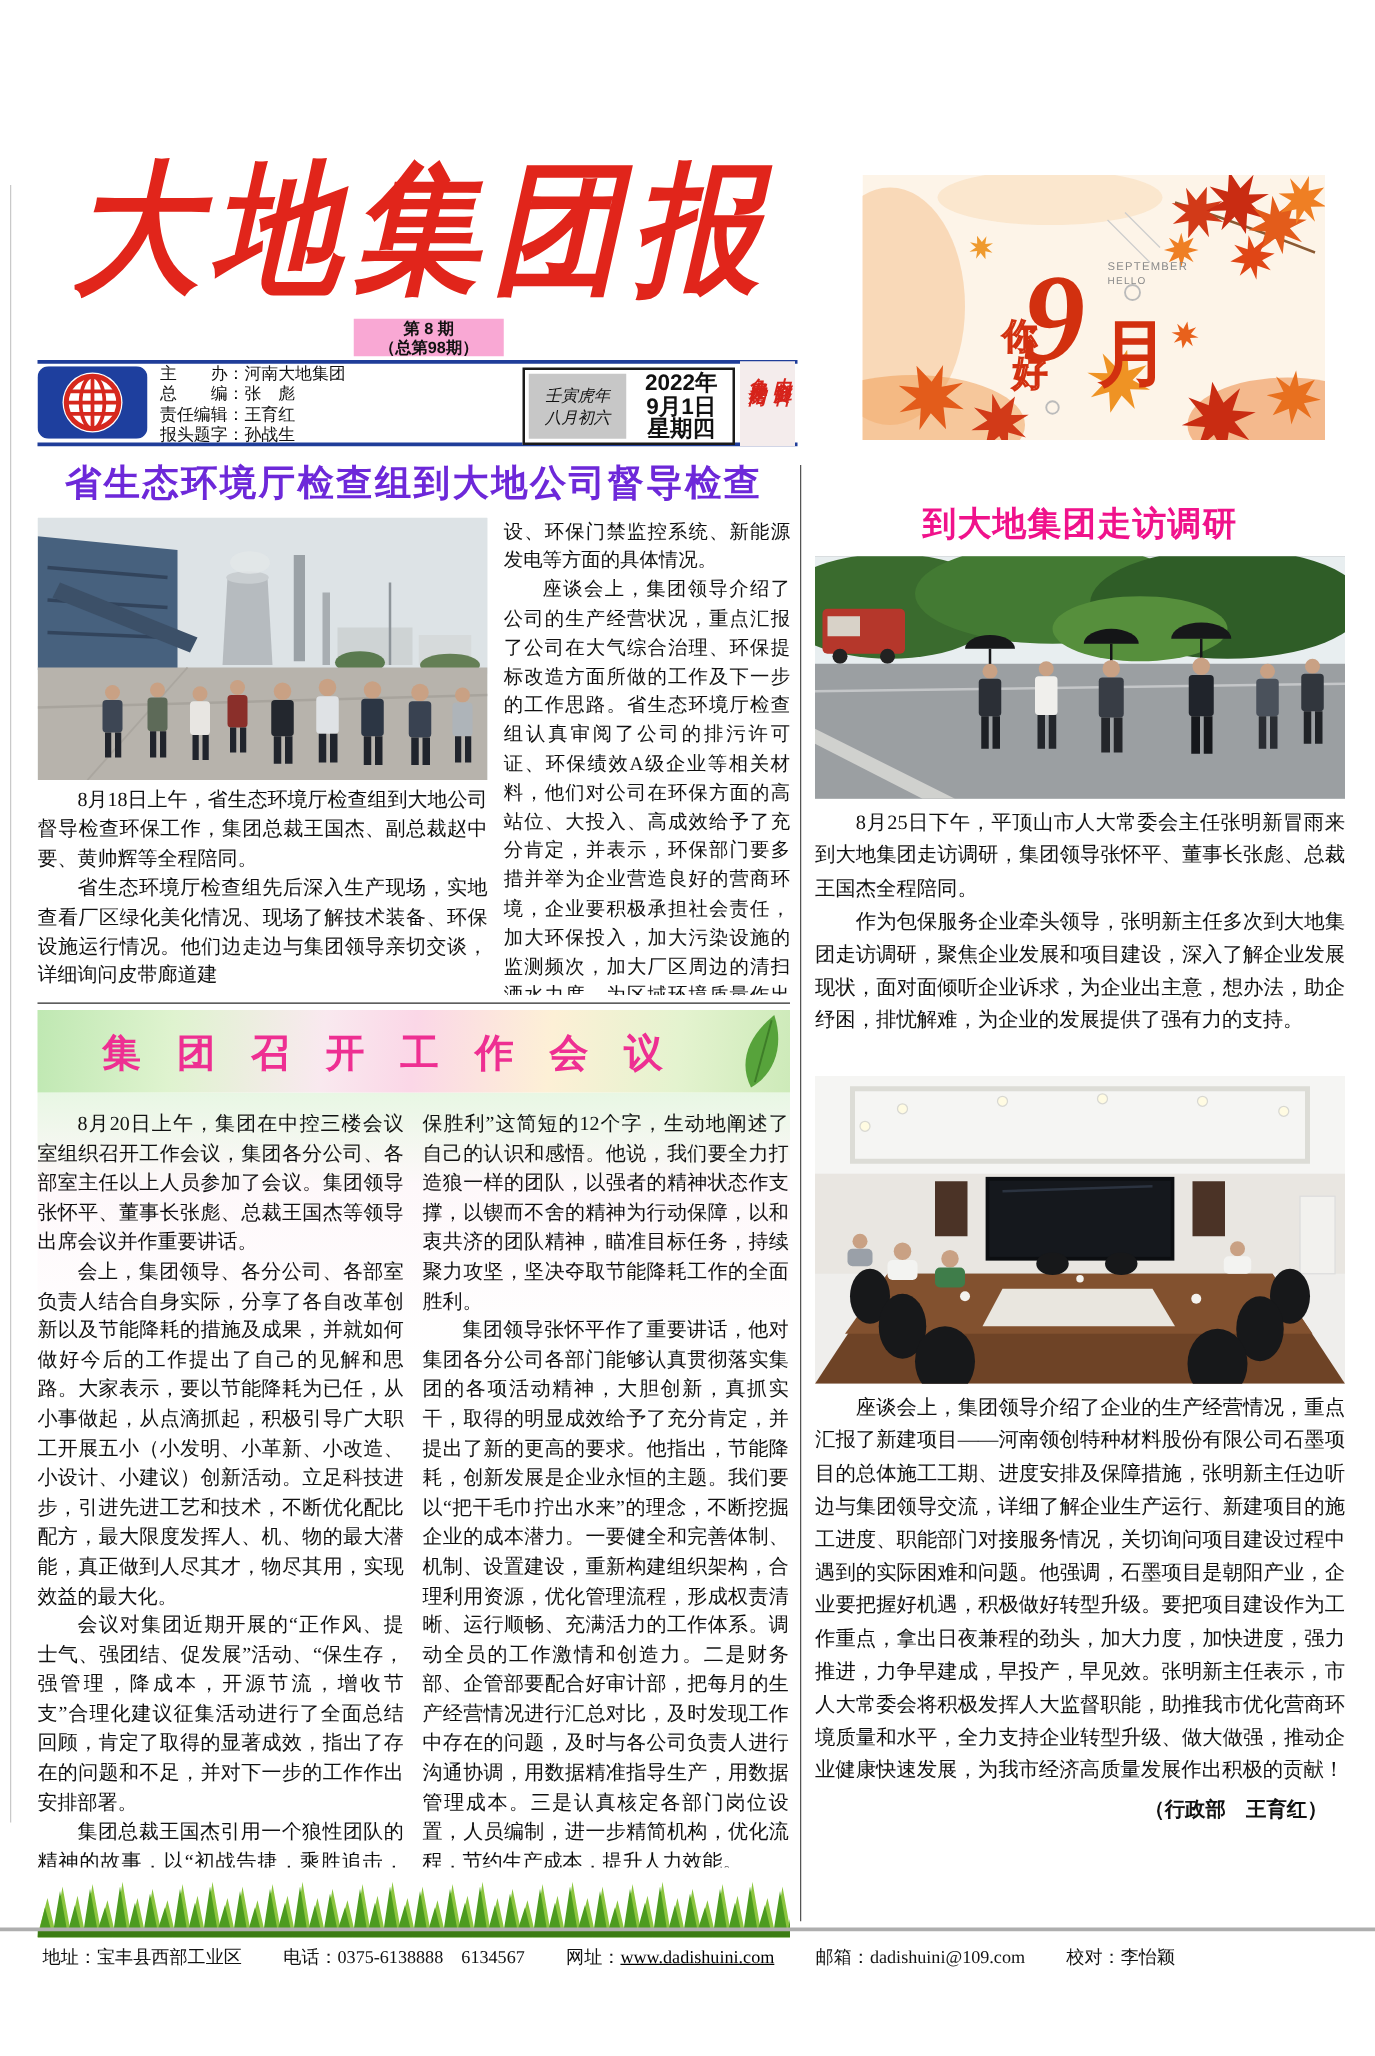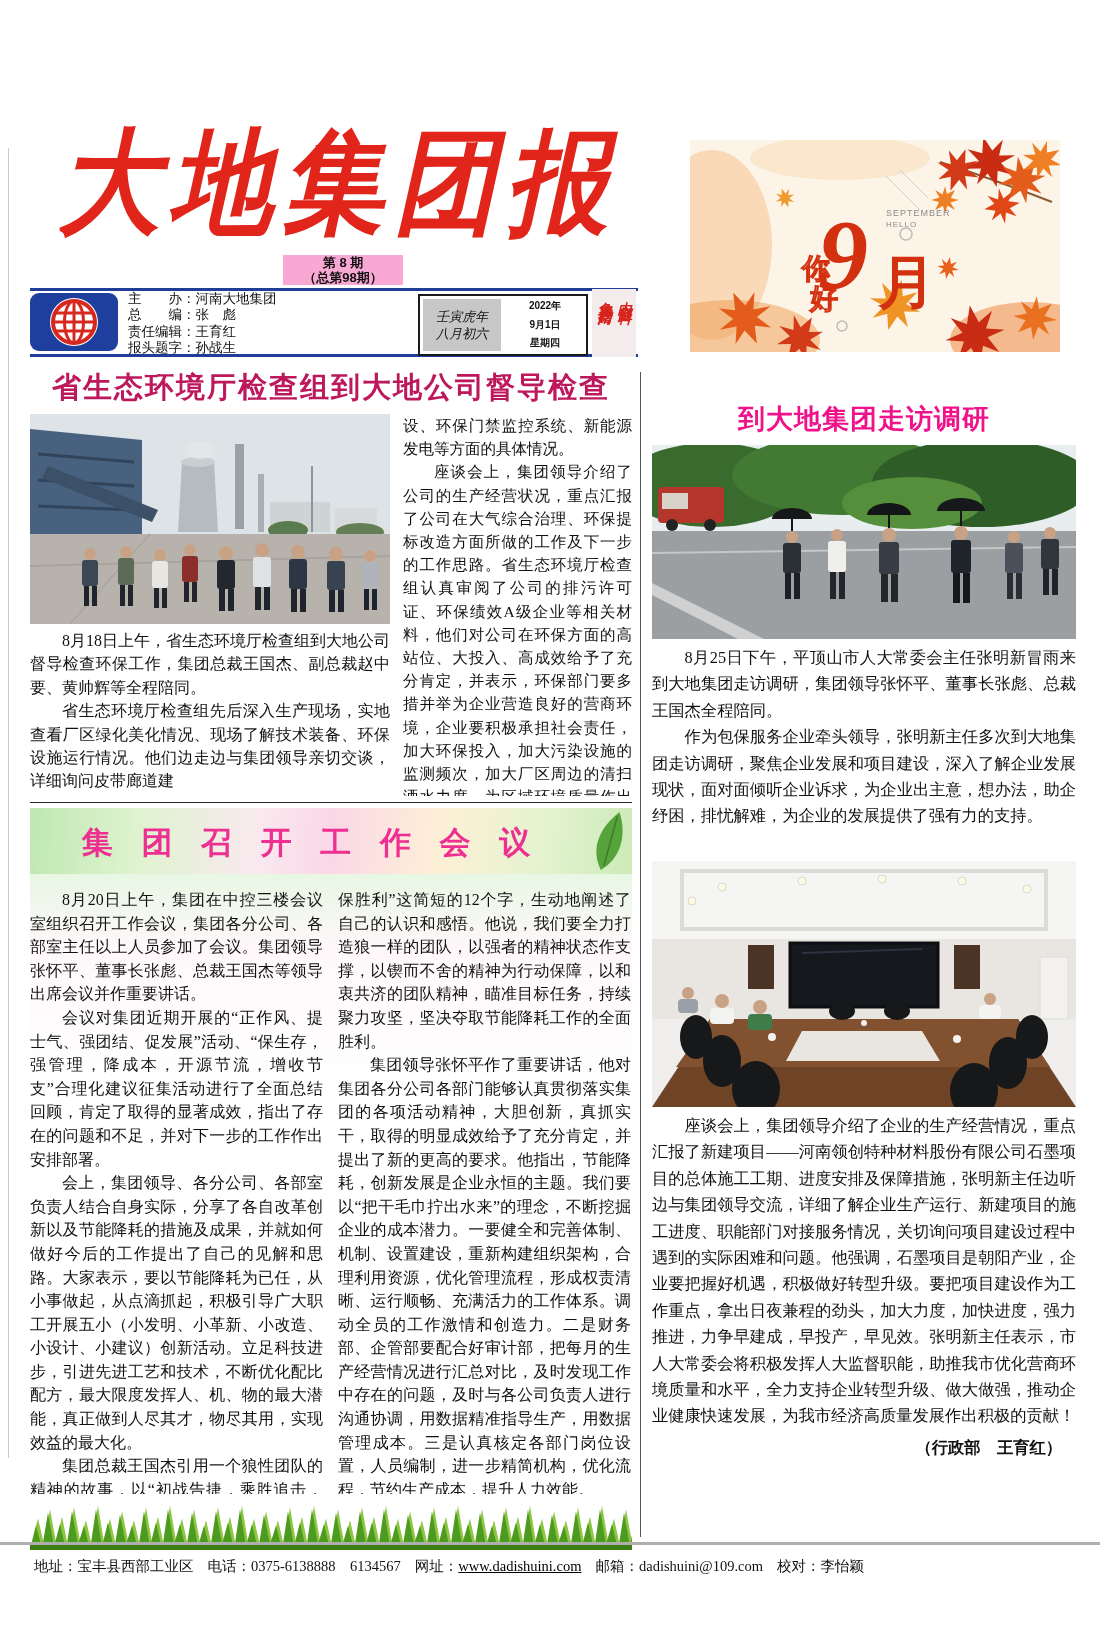--- a/index.html
+++ b/index.html
@@ -17,31 +17,31 @@
   .rule-blue{position:absolute;background:#1f3d99;}
   .r1{left:30px;top:288px;width:608px;height:3px;}
   .r2{left:30px;top:354px;width:608px;height:3px;}
   .logo{position:absolute;left:30px;top:293px;width:88px;height:58px;}
   .pubinfo{position:absolute;left:128px;top:291px;width:175px;font-size:13.5px;line-height:16.3px;}
   .pubinfo .lab{letter-spacing:0;}
   .datebox{position:absolute;left:418px;top:294px;width:166px;height:58px;border:2px solid #1a1a1a;display:flex;background:#fff;}
   .datebox .lunar{width:78px;margin:3px;background:#c7c7c7;display:flex;flex-direction:column;align-items:center;justify-content:center;
     font-size:13px;font-style:italic;line-height:17px;}
   .datebox .greg{flex:1;display:flex;flex-direction:column;align-items:center;justify-content:center;
-    font-weight:bold;font-size:10px;line-height:18.5px;font-family:"Liberation Sans","DejaVu Sans",sans-serif;}
+    font-weight:bold;font-size:18px;line-height:18.5px;font-family:"Liberation Sans","DejaVu Sans",sans-serif;}
   .freeblock{position:absolute;left:592px;top:289px;height:64px;display:flex;gap:4px;padding:2px 4px;background:#f4ecec;}
   .freeblock div{writing-mode:vertical-rl;font-weight:800;font-style:italic;color:#d6231b;font-size:14px;letter-spacing:3px;line-height:16px;}
   .septimg{position:absolute;left:690px;top:140px;width:370px;height:212px;}
 
   
   .vrule{position:absolute;left:640px;top:372px;width:1px;height:1165px;background:#555;}
   .leftcol{position:absolute;left:30px;top:368px;width:602px;}
   .rightcol{position:absolute;left:652px;top:368px;width:424px;}
 
-  h1.a1t{margin:0;text-align:center;color:#be185d;font-family:"Liberation Sans","DejaVu Sans",sans-serif;
+  h1.a1t{margin:0;text-align:center;color:#6d28d9;font-family:"Liberation Sans","DejaVu Sans",sans-serif;
     font-size:29px;font-weight:bold;letter-spacing:2px;line-height:38px;}
   .a1cols{display:flex;gap:13px;height:382px;overflow:hidden;margin-top:8px;}
   .a1L{width:360px;font-size:16px;line-height:23.4px;}
   .a1R{flex:1;font-size:15.5px;line-height:23.2px;}
   .photo1{width:360px;height:210px;display:block;margin-bottom:5px;}
   .para{margin:0;text-indent:2em;text-align:justify;}
   .noind{text-indent:0;}
   .byline{text-align:right;font-weight:bold;margin-top:3px;padding-right:8px;}
 
   .adivider{border:none;border-top:1px solid #2a2a2a;margin:6px 0 0 0;}
@@ -60,21 +60,21 @@
   h2.a3t{margin:0;text-align:center;color:#f0128b;font-family:"Liberation Sans","DejaVu Sans",sans-serif;
     font-size:27px;font-weight:bold;letter-spacing:1px;line-height:34px;}
   .photo3{width:424px;height:194px;display:block;margin-top:9px;}
   .a3top{height:214px;overflow:hidden;margin-top:6px;font-size:16.3px;line-height:26.4px;}
   .photo4{width:424px;height:246px;display:block;margin-top:2px;}
   .a3bot{height:378px;overflow:hidden;margin-top:6px;font-size:16.3px;line-height:26.4px;}
   .a3bot .byline{padding-right:14px;margin-top:5px;}
 
   
   .footrule{position:absolute;left:0;top:1542px;width:1100px;height:3px;background:#aeaeae;}
-  .footrow{position:absolute;left:34px;top:1556px;width:1046px;display:flex;gap:14px;white-space:nowrap;
+  .footrow{position:absolute;left:34px;top:1556px;width:1046px;display:flex;gap:33px;white-space:nowrap;
     font-size:14.5px;line-height:20px;}
   .footrow a{color:#000000;text-decoration:underline;}
 </style>
 </head>
 <body>
 
 <div class="page">
   <div class="edge-line"></div>
 
   <div class="brand">大地集团报</div>
@@ -240,22 +240,22 @@
       <div class="a2banner">
         <h2>集 团 召 开 工 作 会 议</h2>
         <svg class="a2leaf" viewBox="0 0 40 60">
           <path d="M32,2 C12,18 4,38 14,58 C32,48 40,26 32,2 Z" fill="#57a33b"></path>
           <line x1="30" y1="6" x2="17" y2="54" stroke="#3e7d28" stroke-width="1.5"></line>
         </svg>
       </div>
       <div class="a2body">
         <div class="a2c">
           <p class="para">8月20日上午，集团在中控三楼会议室组织召开工作会议，集团各分公司、各部室主任以上人员参加了会议。集团领导张怀平、董事长张彪、总裁王国杰等领导出席会议并作重要讲话。</p>
+          <p class="para">会上，集团领导、各分公司、各部室负责人结合自身实际，分享了各自改革创新以及节能降耗的措施及成果，并就如何做好今后的工作提出了自己的见解和思路。大家表示，要以节能降耗为已任，从小事做起，从点滴抓起，积极引导广大职工开展五小（小发明、小革新、小改造、小设计、小建议）创新活动。立足科技进步，引进先进工艺和技术，不断优化配比配方，最大限度发挥人、机、物的最大潜能，真正做到人尽其才，物尽其用，实现效益的最大化。</p>
           <p class="para">会议对集团近期开展的“正作风、提士气、强团结、促发展”活动、“保生存，强管理，降成本，开源节流，增收节支”合理化建议征集活动进行了全面总结回顾，肯定了取得的显著成效，指出了存在的问题和不足，并对下一步的工作作出安排部署。</p>
-          <p class="para">会上，集团领导、各分公司、各部室负责人结合自身实际，分享了各自改革创新以及节能降耗的措施及成果，并就如何做好今后的工作提出了自己的见解和思路。大家表示，要以节能降耗为已任，从小事做起，从点滴抓起，积极引导广大职工开展五小（小发明、小革新、小改造、小设计、小建议）创新活动。立足科技进步，引进先进工艺和技术，不断优化配比配方，最大限度发挥人、机、物的最大潜能，真正做到人尽其才，物尽其用，实现效益的最大化。</p>
           <p class="para">集团总裁王国杰引用一个狼性团队的精神的故事，以“初战告捷，乘胜追击，确</p>
         </div>
         <div class="a2c">
           <p class="para noind">保胜利”这简短的12个字，生动地阐述了自己的认识和感悟。他说，我们要全力打造狼一样的团队，以强者的精神状态作支撑，以锲而不舍的精神为行动保障，以和衷共济的团队精神，瞄准目标任务，持续聚力攻坚，坚决夺取节能降耗工作的全面胜利。</p>
           <p class="para">集团领导张怀平作了重要讲话，他对集团各分公司各部门能够认真贯彻落实集团的各项活动精神，大胆创新，真抓实干，取得的明显成效给予了充分肯定，并提出了新的更高的要求。他指出，节能降耗，创新发展是企业永恒的主题。我们要以“把干毛巾拧出水来”的理念，不断挖掘企业的成本潜力。一要健全和完善体制、机制、设置建设，重新构建组织架构，合理利用资源，优化管理流程，形成权责清晰、运行顺畅、充满活力的工作体系。调动全员的工作激情和创造力。二是财务部、企管部要配合好审计部，把每月的生产经营情况进行汇总对比，及时发现工作中存在的问题，及时与各公司负责人进行沟通协调，用数据精准指导生产，用数据管理成本。三是认真核定各部门岗位设置，人员编制，进一步精简机构，优化流程，节约生产成本，提升人力效能。</p>
 
         </div>
       </div>
       <svg class="grass" viewBox="0 0 602 56" preserveAspectRatio="none">
         <polygon fill="#8cc63f" points="0,54 8,22 14,50 20,12 26,48 32,20 38,52 44,10 50,46 56,24 62,52 68,8 74,48 80,22 86,52 92,14 98,46 104,24 110,52 116,10 122,48 128,20 134,52 140,8 146,46 152,22 158,52 164,12 170,48 176,24 182,52 188,10 194,46 200,20 206,52 212,8 218,48 224,22 230,52 236,14 242,46 248,24 254,52 260,10 266,48 272,20 278,52 284,8 290,46 296,22 302,52 308,12 314,48 320,24 326,52 332,10 338,46 344,20 350,52 356,8 362,48 368,22 374,52 380,14 386,46 392,24 398,52 404,10 410,48 416,20 422,52 428,8 434,46 440,22 446,52 452,12 458,48 464,24 470,52 476,10 482,46 488,20 494,52 500,8 506,48 512,22 518,52 524,14 530,46 536,24 542,52 548,10 554,48 560,20 566,52 572,8 578,46 584,22 590,52 596,12 602,48 602,56 0,56"></polygon>

